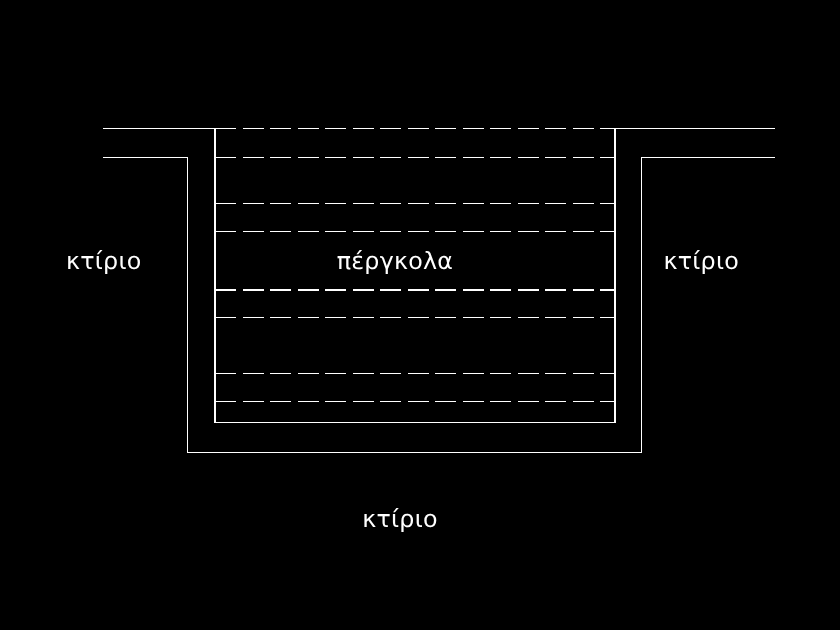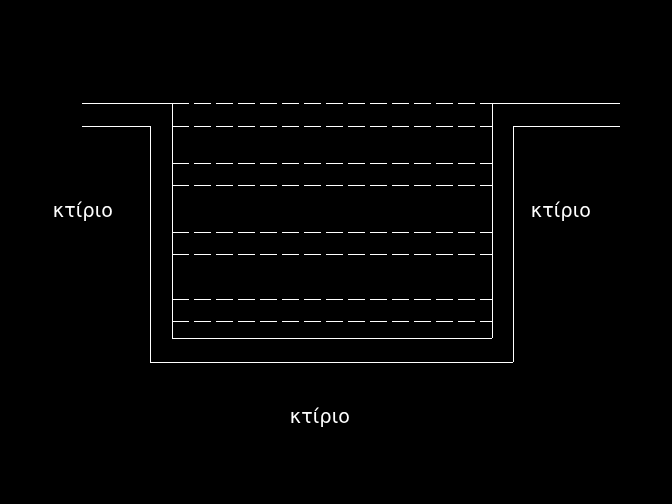--- a/index.html
+++ b/index.html
@@ -67,18 +67,19 @@
         <line x1="172" y1="232" x2="492" y2="232" stroke="#ffffff" stroke-width="1" stroke-dasharray="17 5"></line>
         <line x1="172" y1="254" x2="492" y2="254" stroke="#ffffff" stroke-width="1" stroke-dasharray="17 5"></line>
         <line x1="172" y1="299" x2="492" y2="299" stroke="#ffffff" stroke-width="1" stroke-dasharray="17 5"></line>
         <line x1="172" y1="321" x2="492" y2="321" stroke="#ffffff" stroke-width="1" stroke-dasharray="17 5"></line>
       </g>
 
   </svg>
 
   <div class="label" id="label-left" style="left: 83px; top: 210px;">κτίριο</div>
 
+  <div class="label" id="label-center" style="left: 316px; top: 210px;">πέργκολα</div>
 
   <div class="label" id="label-right" style="left: 561px; top: 210px;">κτίριο</div>
 
   <div class="label" id="label-bottom" style="left: 320px; top: 416px;">κτίριο</div>
 
 </div>
 
 </body></html>

